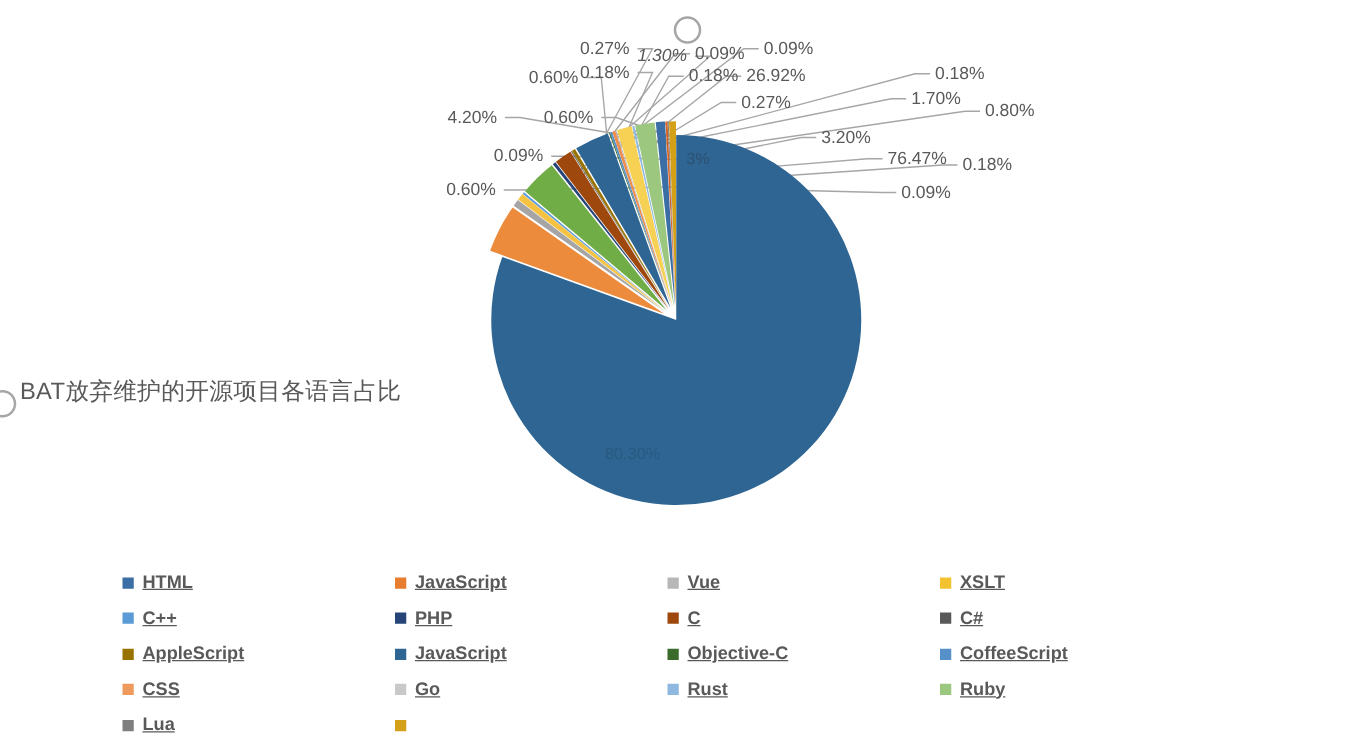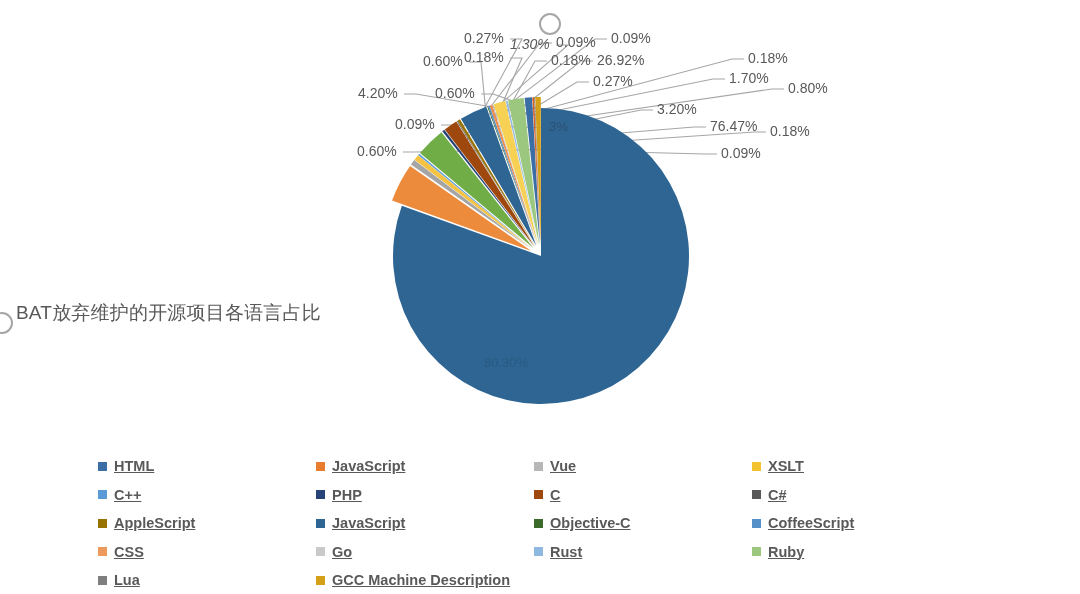--- a/index.html
+++ b/index.html
@@ -227,17 +227,16 @@
       <div class="legend-item">
         <span class="legend-swatch" style="background: rgb(156, 199, 126);"></span>
         <span class="legend-label">Ruby</span>
       </div>
       <div class="legend-item">
         <span class="legend-swatch" style="background: rgb(127, 127, 127);"></span>
         <span class="legend-label">Lua</span>
       </div>
       <div class="legend-item">
         <span class="legend-swatch" style="background: rgb(212, 160, 23);"></span>
-        <span class="legend-label">GCC Machine Description</span>
       </div>
     </div>
 
 </div>
 
 </body></html>

